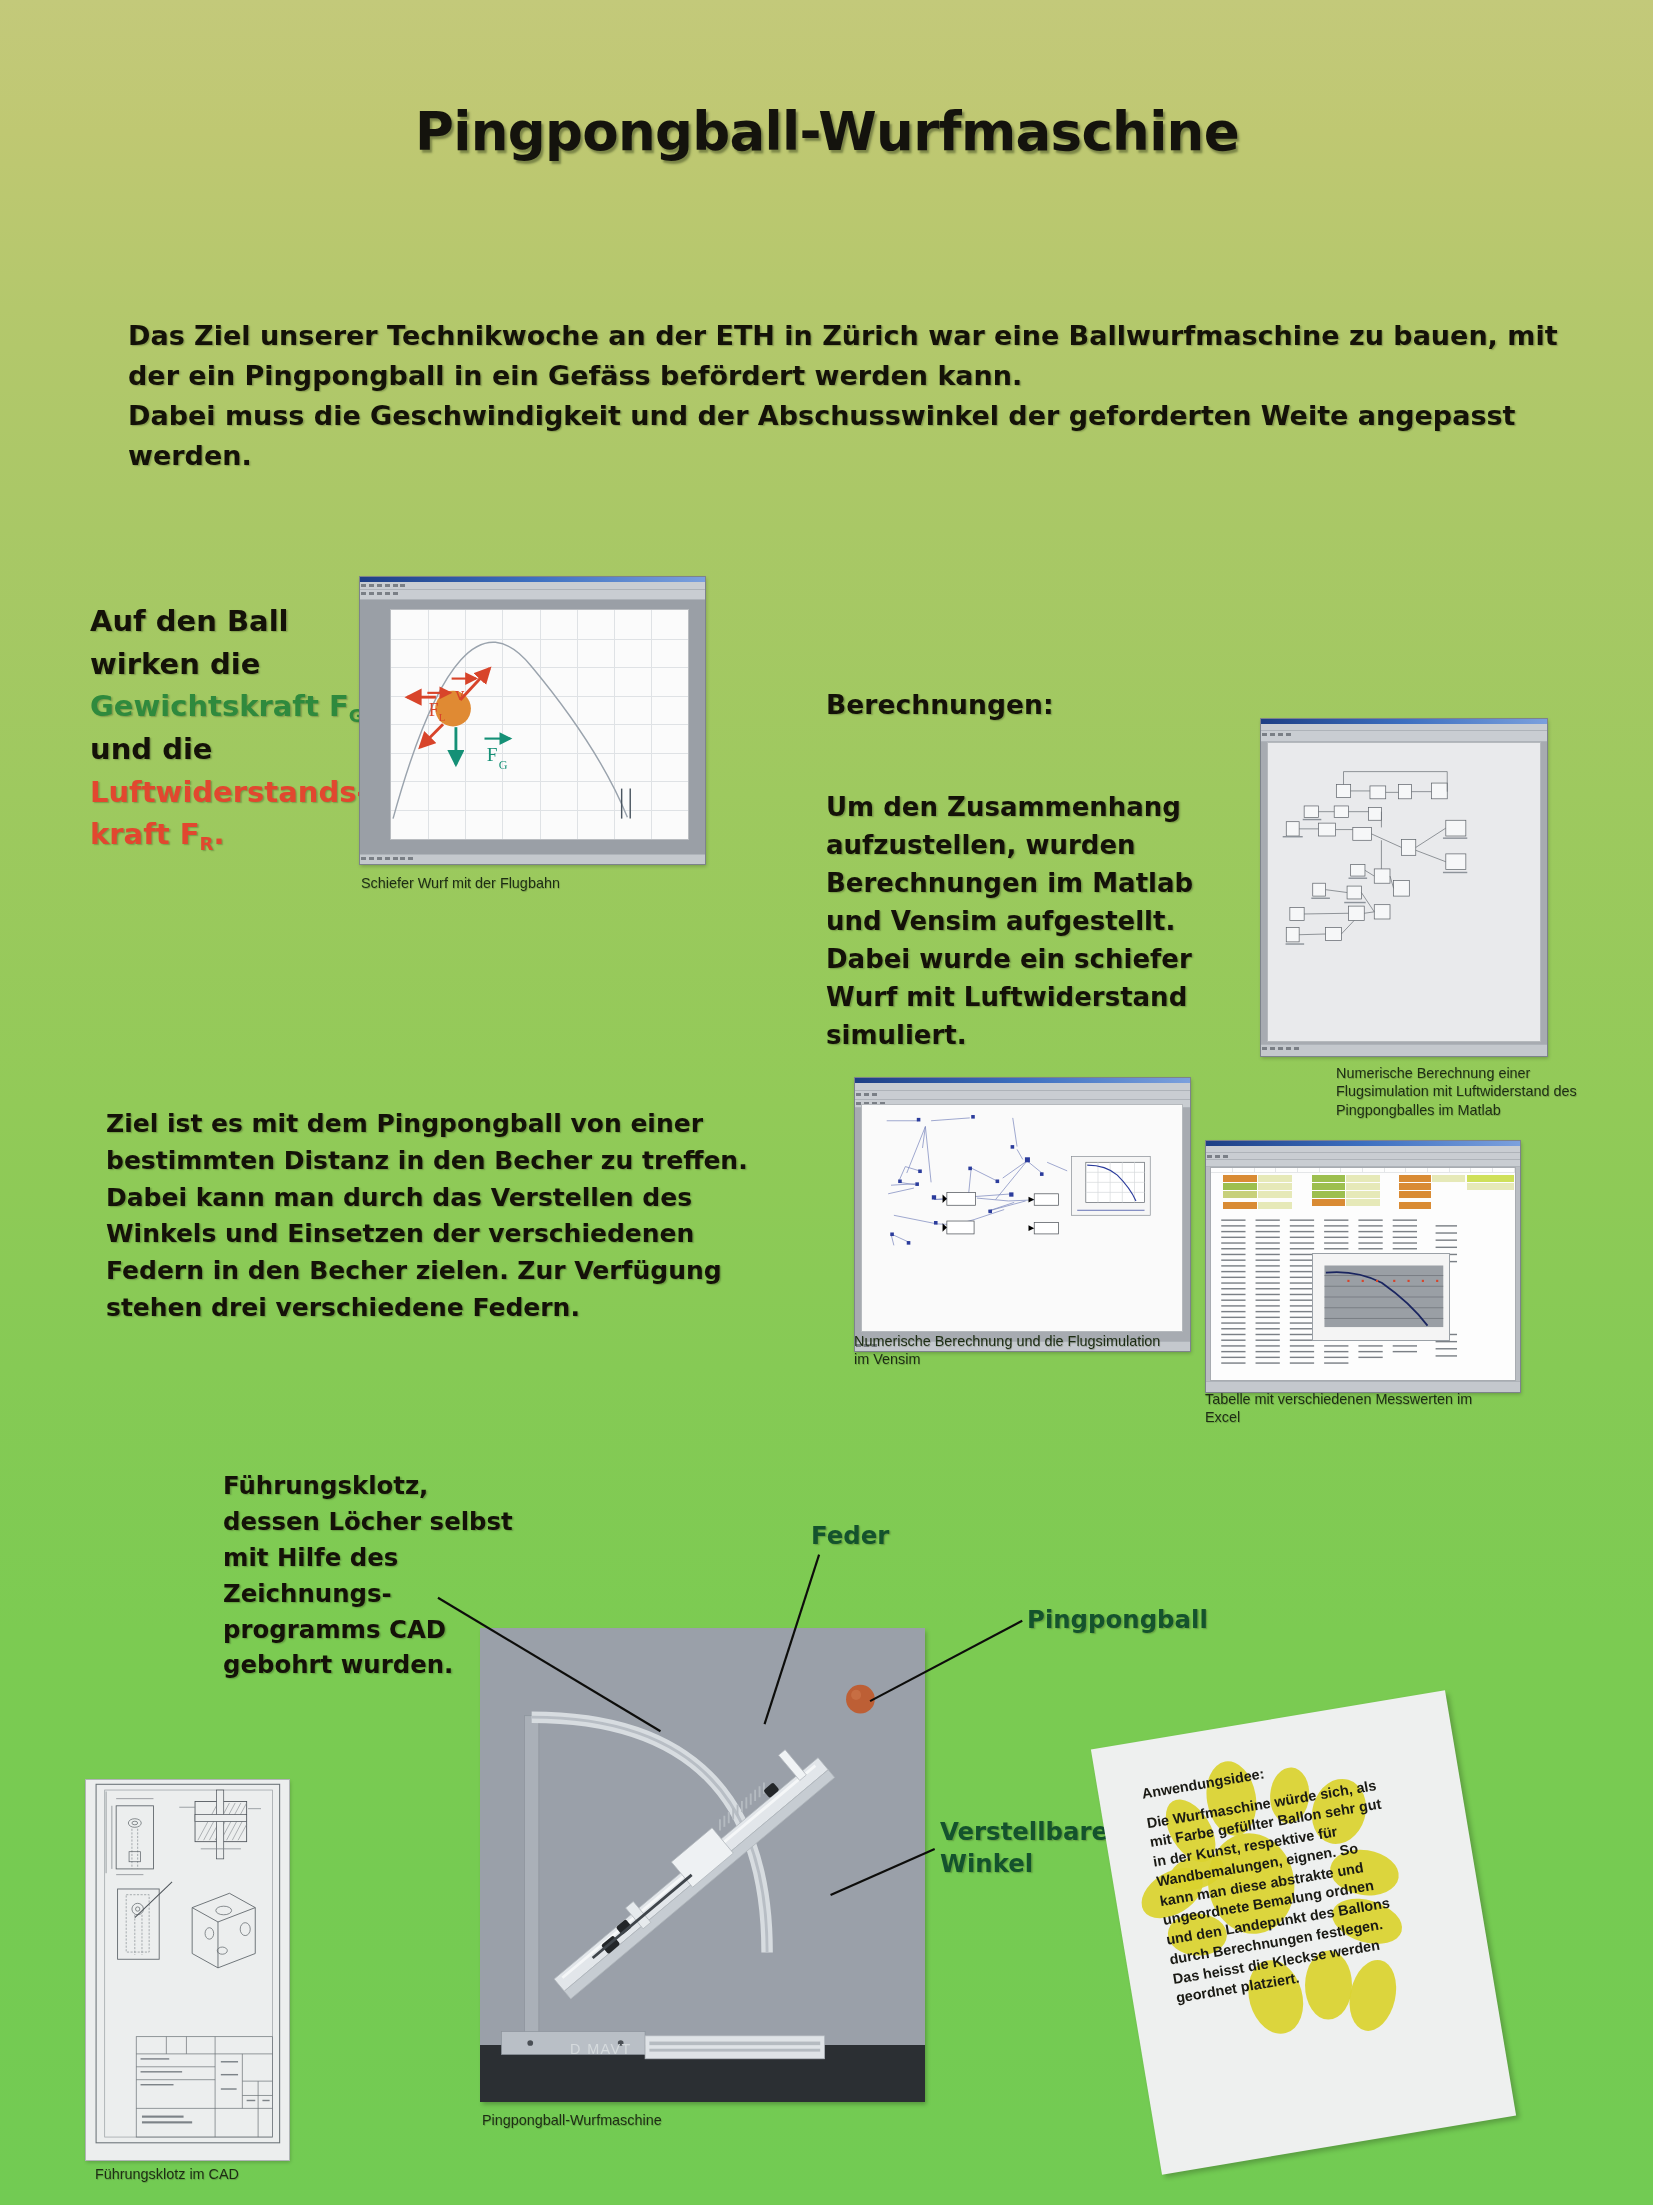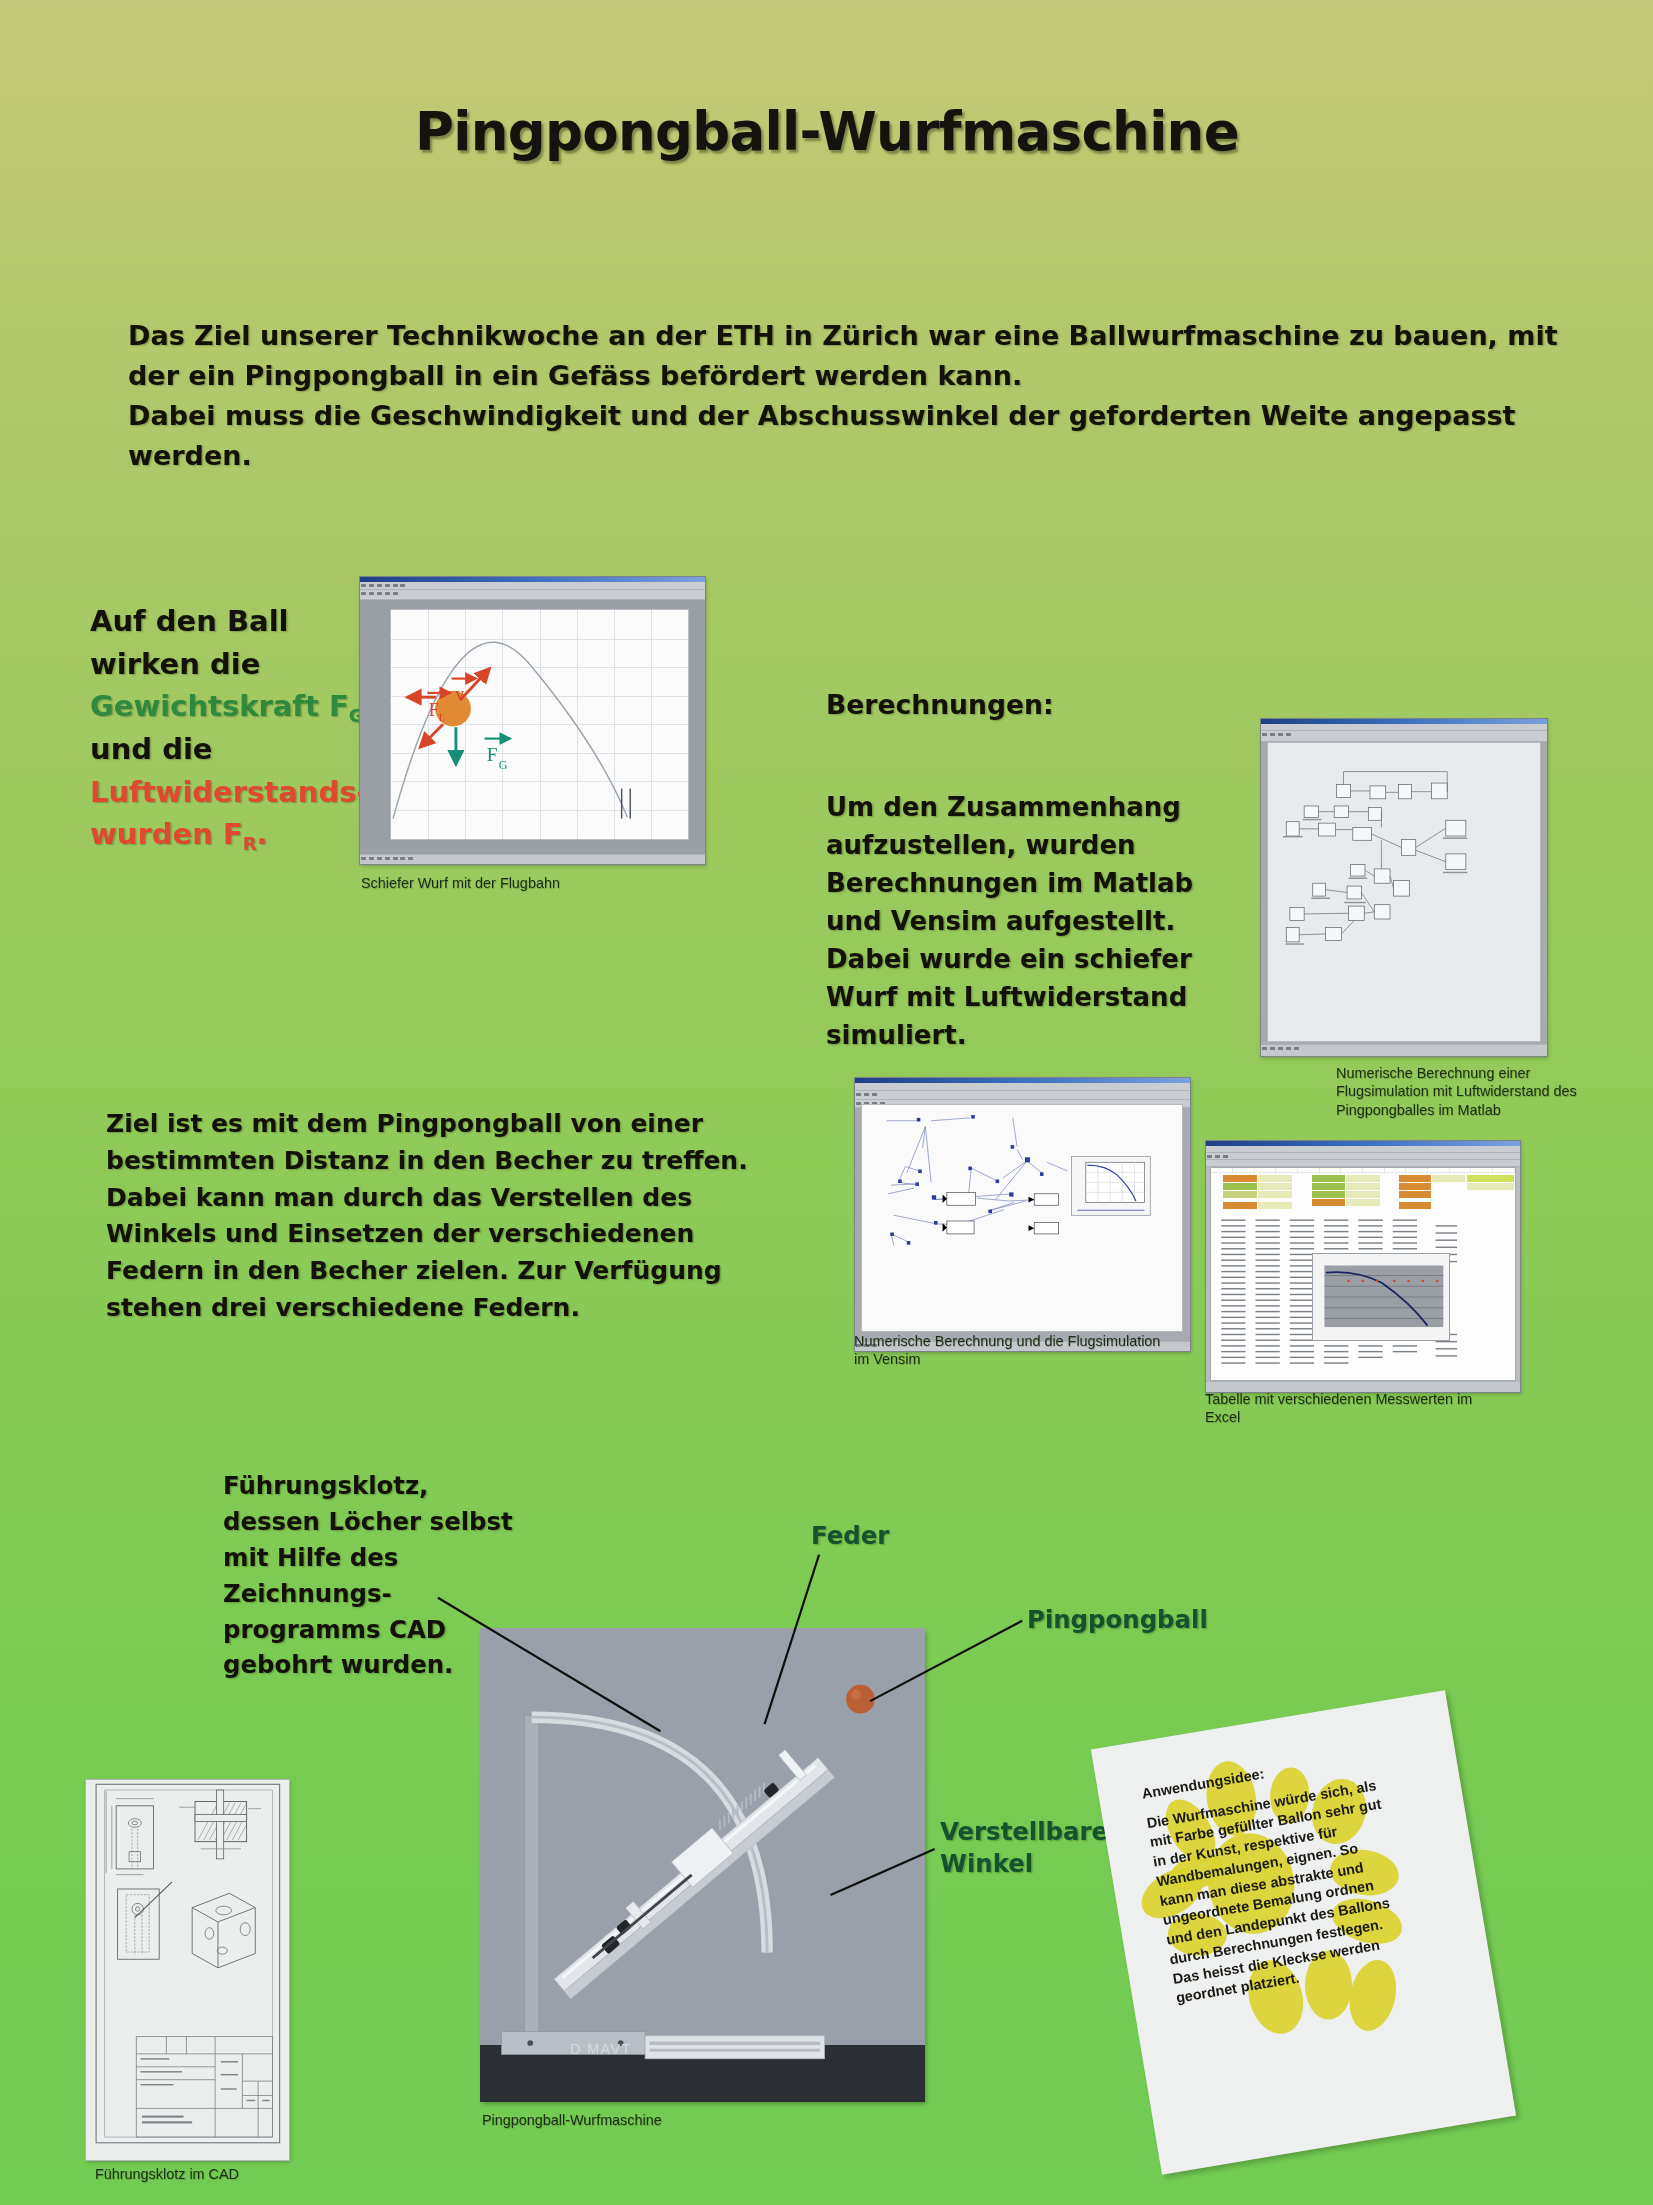--- a/index.html
+++ b/index.html
@@ -101,21 +101,21 @@
 
 <div class="abs body-text intro" style="white-space:pre-line;">Das Ziel unserer Technikwoche an der ETH in Zürich war eine Ballwurfmaschine zu bauen, mit der ein Pingpongball in ein Gefäss befördert werden kann.
 Dabei muss die Geschwindigkeit und der Abschusswinkel der geforderten Weite angepasst werden.</div>
 
 <div class="abs forces body-text">
   <div>Auf den Ball</div>
   <div>wirken die</div>
   <div class="fg"><span>Gewichtskraft F</span><sub>G</sub></div>
   <div>und die</div>
   <div class="fr">Luftwiderstands-</div>
-  <div class="fr"><span>wurden F</span><sub>R</sub><span>.</span></div>
+  <div class="fr"><span>kraft F</span><sub>R</sub><span>.</span></div>
 </div>
 
 <div class="abs shot" id="plotShot">
   <div class="titlebar"></div>
   <div class="menubar">
     <span class="tick"></span><span class="tick"></span><span class="tick"></span><span class="tick"></span><span class="tick"></span><span class="tick"></span>
   </div>
   <div class="toolbar">
     <span class="tick"></span><span class="tick"></span><span class="tick"></span><span class="tick"></span><span class="tick"></span>
   </div>

